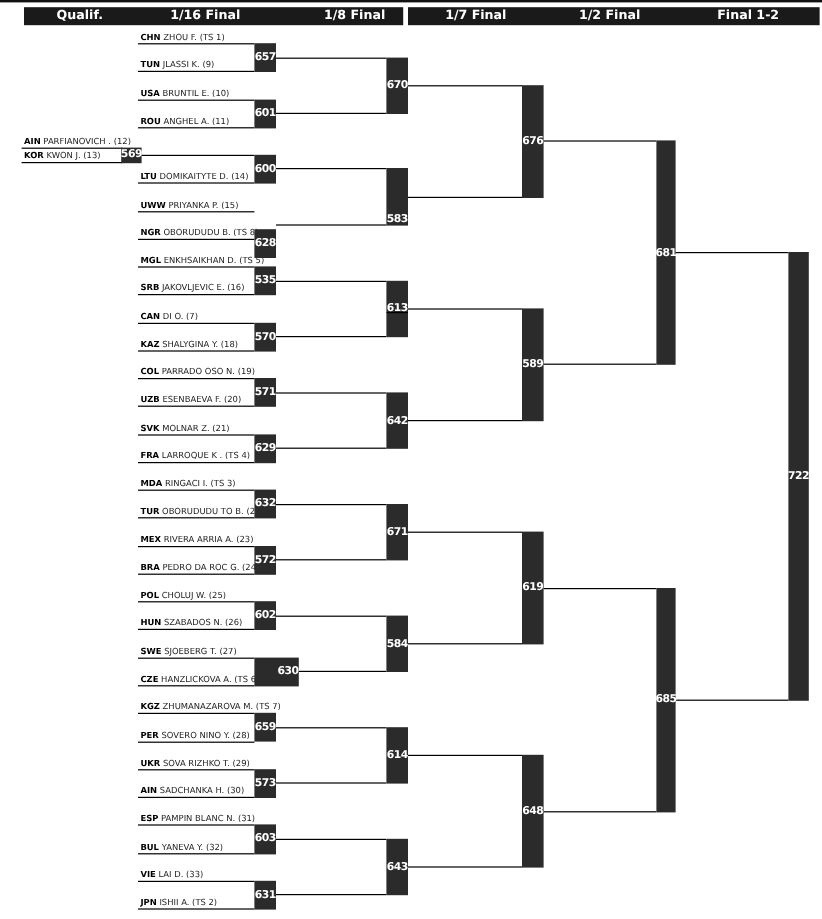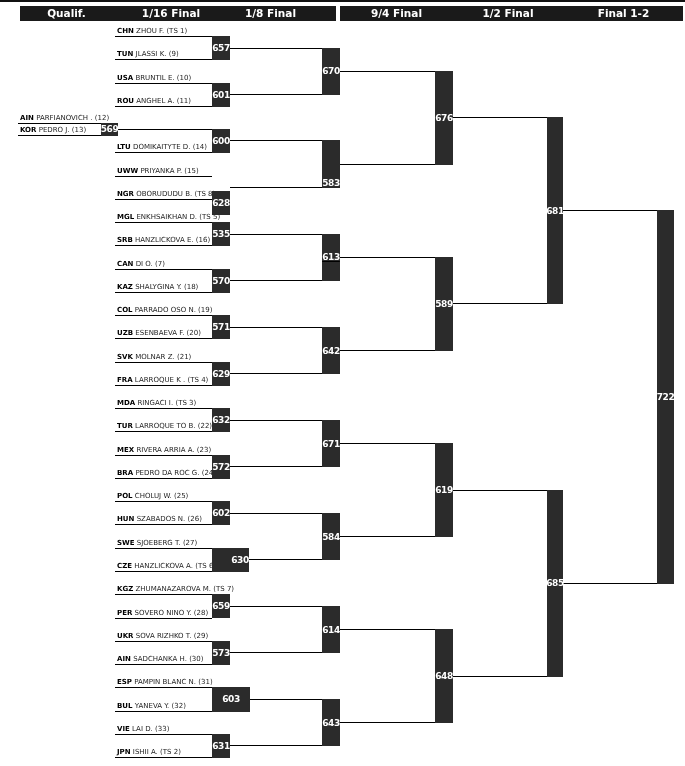--- a/index.html
+++ b/index.html
@@ -29,22 +29,22 @@
 <body>
 
 <div id="stage">
   <div class="topline"></div>
 
   <div class="hdr" style="left:20px;width:316px"></div>
   <div class="hdr" style="left:340px;width:343px"></div>
 
   <div class="hcol" style="left:20px;width:93px">Qualif.</div>
   <div class="hcol" style="left:115px;width:112px">1/16 Final</div>
-  <div class="hcol" style="left:216px;width:109px">1/8 Final</div>
-  <div class="hcol" style="left:341px;width:111px">9/4 Final</div>
+  <div class="hcol" style="left:241px;width:109px">1/8 Final</div>
+  <div class="hcol" style="left:341px;width:111px">1/7 Final</div>
   <div class="hcol" style="left:452px;width:112px">1/2 Final</div>
   <div class="hcol" style="left:564px;width:119px">Final 1-2</div>
 
   <div id="bracket">
       <div class="bline" style="left: 115px; top: 36px; width: 97px;"></div>
       <div class="entry" style="left: 117px; top: 26px;"><span class="cc">CHN</span> <span class="nm">ZHOU F.</span> <span class="sd">(TS 1)</span></div>
       <div class="bline" style="left: 115px; top: 59.26px; width: 97px;"></div>
       <div class="entry" style="left: 117px; top: 49.26px;"><span class="cc">TUN</span> <span class="nm">JLASSI K.</span> <span class="sd">(9)</span></div>
       <div class="bline" style="left: 115px; top: 82.52px; width: 97px;"></div>
       <div class="entry" style="left: 117px; top: 72.52px;"><span class="cc">USA</span> <span class="nm">BRUNTIL E.</span> <span class="sd">(10)</span></div>
@@ -52,37 +52,37 @@
       <div class="entry" style="left: 117px; top: 95.78px;"><span class="cc">ROU</span> <span class="nm">ANGHEL A.</span> <span class="sd">(11)</span></div>
       <div class="bline" style="left: 115px; top: 152.3px; width: 97px;"></div>
       <div class="entry" style="left: 117px; top: 142.3px;"><span class="cc">LTU</span> <span class="nm">DOMIKAITYTE D.</span> <span class="sd">(14)</span></div>
       <div class="bline" style="left: 115px; top: 175.56px; width: 97px;"></div>
       <div class="entry" style="left: 117px; top: 165.56px;"><span class="cc">UWW</span> <span class="nm">PRIYANKA P.</span> <span class="sd">(15)</span></div>
       <div class="bline" style="left: 115px; top: 198.82px; width: 97px;"></div>
       <div class="entry" style="left: 117px; top: 188.82px;"><span class="cc">NGR</span> <span class="nm">OBORUDUDU B.</span> <span class="sd">(TS 8)</span></div>
       <div class="bline" style="left: 115px; top: 222.08px; width: 97px;"></div>
       <div class="entry" style="left: 117px; top: 212.08px;"><span class="cc">MGL</span> <span class="nm">ENKHSAIKHAN D.</span> <span class="sd">(TS 5)</span></div>
       <div class="bline" style="left: 115px; top: 245.34px; width: 97px;"></div>
-      <div class="entry" style="left: 117px; top: 235.34px;"><span class="cc">SRB</span> <span class="nm">HANZLICKOVA E.</span> <span class="sd">(16)</span></div>
+      <div class="entry" style="left: 117px; top: 235.34px;"><span class="cc">SRB</span> <span class="nm">JAKOVLJEVIC E.</span> <span class="sd">(16)</span></div>
       <div class="bline" style="left: 115px; top: 268.6px; width: 97px;"></div>
       <div class="entry" style="left: 117px; top: 258.6px;"><span class="cc">CAN</span> <span class="nm">DI O.</span> <span class="sd">(7)</span></div>
       <div class="bline" style="left: 115px; top: 291.86px; width: 97px;"></div>
       <div class="entry" style="left: 117px; top: 281.86px;"><span class="cc">KAZ</span> <span class="nm">SHALYGINA Y.</span> <span class="sd">(18)</span></div>
       <div class="bline" style="left: 115px; top: 315.12px; width: 97px;"></div>
       <div class="entry" style="left: 117px; top: 305.12px;"><span class="cc">COL</span> <span class="nm">PARRADO OSO N.</span> <span class="sd">(19)</span></div>
       <div class="bline" style="left: 115px; top: 338.38px; width: 97px;"></div>
       <div class="entry" style="left: 117px; top: 328.38px;"><span class="cc">UZB</span> <span class="nm">ESENBAEVA F.</span> <span class="sd">(20)</span></div>
       <div class="bline" style="left: 115px; top: 361.64px; width: 97px;"></div>
       <div class="entry" style="left: 117px; top: 351.64px;"><span class="cc">SVK</span> <span class="nm">MOLNAR Z.</span> <span class="sd">(21)</span></div>
       <div class="bline" style="left: 115px; top: 384.9px; width: 97px;"></div>
       <div class="entry" style="left: 117px; top: 374.9px;"><span class="cc">FRA</span> <span class="nm">LARROQUE K .</span> <span class="sd">(TS 4)</span></div>
       <div class="bline" style="left: 115px; top: 408.16px; width: 97px;"></div>
       <div class="entry" style="left: 117px; top: 398.16px;"><span class="cc">MDA</span> <span class="nm">RINGACI I.</span> <span class="sd">(TS 3)</span></div>
       <div class="bline" style="left: 115px; top: 431.42px; width: 97px;"></div>
-      <div class="entry" style="left: 117px; top: 421.42px;"><span class="cc">TUR</span> <span class="nm">LARROQUE TO B.</span> <span class="sd">(22)</span></div>
+      <div class="entry" style="left: 117px; top: 421.42px;"><span class="cc">TUR</span> <span class="nm">OBORUDUDU TO B.</span> <span class="sd">(22)</span></div>
       <div class="bline" style="left: 115px; top: 454.68px; width: 97px;"></div>
       <div class="entry" style="left: 117px; top: 444.68px;"><span class="cc">MEX</span> <span class="nm">RIVERA ARRIA A.</span> <span class="sd">(23)</span></div>
       <div class="bline" style="left: 115px; top: 477.94px; width: 97px;"></div>
       <div class="entry" style="left: 117px; top: 467.94px;"><span class="cc">BRA</span> <span class="nm">PEDRO DA ROC G.</span> <span class="sd">(24)</span></div>
       <div class="bline" style="left: 115px; top: 501.2px; width: 97px;"></div>
       <div class="entry" style="left: 117px; top: 491.2px;"><span class="cc">POL</span> <span class="nm">CHOLUJ W.</span> <span class="sd">(25)</span></div>
       <div class="bline" style="left: 115px; top: 524.46px; width: 97px;"></div>
       <div class="entry" style="left: 117px; top: 514.46px;"><span class="cc">HUN</span> <span class="nm">SZABADOS N.</span> <span class="sd">(26)</span></div>
       <div class="bline" style="left: 115px; top: 547.72px; width: 97px;"></div>
       <div class="entry" style="left: 117px; top: 537.72px;"><span class="cc">SWE</span> <span class="nm">SJOEBERG T.</span> <span class="sd">(27)</span></div>
@@ -100,21 +100,21 @@
       <div class="entry" style="left: 117px; top: 677.28px;"><span class="cc">ESP</span> <span class="nm">PAMPIN BLANC N.</span> <span class="sd">(31)</span></div>
       <div class="bline" style="left: 115px; top: 710.54px; width: 97px;"></div>
       <div class="entry" style="left: 117px; top: 700.54px;"><span class="cc">BUL</span> <span class="nm">YANEVA Y.</span> <span class="sd">(32)</span></div>
       <div class="bline" style="left: 115px; top: 733.8px; width: 97px;"></div>
       <div class="entry" style="left: 117px; top: 723.8px;"><span class="cc">VIE</span> <span class="nm">LAI D.</span> <span class="sd">(33)</span></div>
       <div class="bline" style="left: 115px; top: 757.06px; width: 97px;"></div>
       <div class="entry" style="left: 117px; top: 747.06px;"><span class="cc">JPN</span> <span class="nm">ISHII A.</span> <span class="sd">(TS 2)</span></div>
       <div class="bline" style="left: 18px; top: 122.5px; width: 84px;"></div>
       <div class="bline" style="left: 18px; top: 134.5px; width: 84px;"></div>
       <div class="entry" style="left: 20px; top: 112.5px;"><span class="cc">AIN</span> <span class="nm">PARFIANOVICH .</span> <span class="sd">(12)</span></div>
-      <div class="entry" style="left: 20px; top: 124.5px;"><span class="cc">KOR</span> <span class="nm">PEDRO J.</span> <span class="sd">(13)</span></div>
+      <div class="entry" style="left: 20px; top: 124.5px;"><span class="cc">KOR</span> <span class="nm">KWON J.</span> <span class="sd">(13)</span></div>
       <div class="mbox" style="left: 101px; top: 122.5px; width: 17px; height: 13px;">
         <span class="mnum">569</span>
       </div>
       <div class="bline" style="left: 118px; top: 128.5px; width: 94px;"></div>
       <div class="mbox" style="left: 212px; top: 36px; width: 18px; height: 24.26px;">
         <span class="mnum">657</span>
       </div>
       <div class="mbox" style="left: 212px; top: 82.52px; width: 18px; height: 24.26px;">
         <span class="mnum">601</span>
       </div>
@@ -147,21 +147,21 @@
       </div>
       <div class="mbox" style="left: 212px; top: 547.72px; width: 18px; height: 24.26px; padding-left: 19px;">
         <span class="mnum">630</span>
       </div>
       <div class="mbox" style="left: 212px; top: 594.24px; width: 18px; height: 24.26px;">
         <span class="mnum">659</span>
       </div>
       <div class="mbox" style="left: 212px; top: 640.76px; width: 18px; height: 24.26px;">
         <span class="mnum">573</span>
       </div>
-      <div class="mbox" style="left: 212px; top: 687.28px; width: 38px; height: 24.26px;">
+      <div class="mbox" style="left: 212px; top: 687.28px; width: 18px; height: 24.26px;">
         <span class="mnum">603</span>
       </div>
       <div class="mbox" style="left: 212px; top: 733.8px; width: 18px; height: 24.26px;">
         <span class="mnum">631</span>
       </div>
       <div class="bline" style="left: 230px; top: 47.63px; width: 92px;"></div>
       <div class="bline" style="left: 230px; top: 94.15px; width: 92px;"></div>
       <div class="mbox" style="left: 322px; top: 47.63px; width: 18px; height: 47.52px;">
         <span class="mnum">670</span>
       </div>

